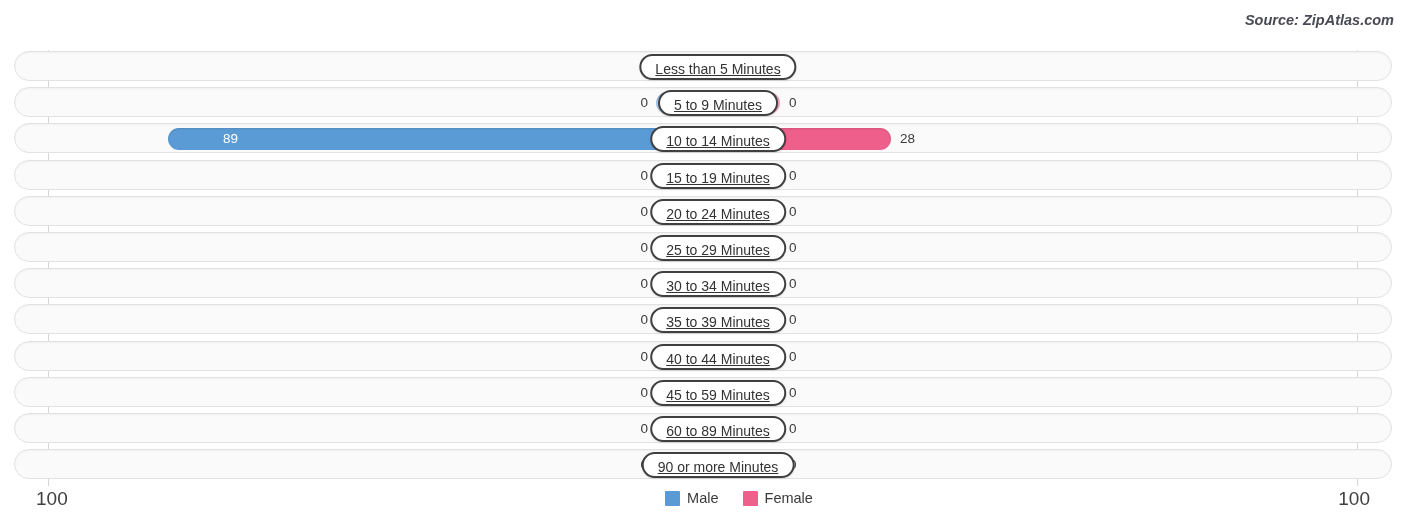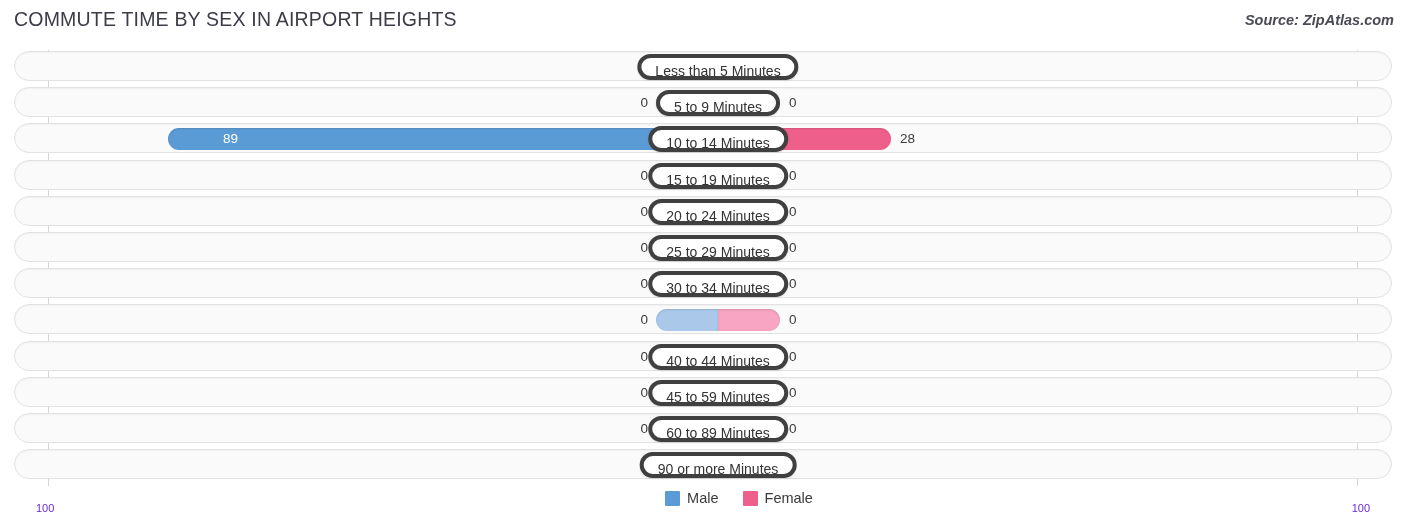--- a/index.html
+++ b/index.html
@@ -116,47 +116,48 @@
   .val.inside { color: #ffffff; }
   .val-male   { text-align: right; }
   .val-female { text-align: left; }
 
   .pill {
     position: absolute;
     top: 2px;
     height: 26px;
     line-height: 26px;
     background: #ffffff;
-    border: 4px solid #404040;
+    border: 2px solid #404040;
     border-radius: 13px;
     box-shadow: 0 1px 2px rgba(0,0,0,0.10);
     font-size: 14px;
     color: #333333;
     text-align: center;
     white-space: nowrap;
     padding: 0 14px;
     transform: translateX(-50%);
     left: 703px;
     z-index: 5;
     box-sizing: border-box;
+    text-decoration: underline;
   }
 
   
   #footer {
     position: absolute;
     left: 0;
     top: 486px;
     width: 1406px;
     height: 36px;
   }
   .axis-tick {
     position: absolute;
-    top: 16px;
-    font-size: 11px;
-    color: #6d28d9;
+    top: 2px;
+    font-size: 19px;
+    color: #404040;
   }
   #axis-left  { left: 36px; }
   #axis-right { right: 36px; }
 
   #legend {
     position: absolute;
     left: 0;
     top: 4px;
     width: 1406px;
     display: flex;
@@ -178,21 +179,20 @@
   }
   .legend-label {
     font-size: 14.5px;
     color: #3a3a3a;
   }
 </style>
 </head>
 <body>
 
 <div id="header">
-  <div id="chart-title">COMMUTE TIME BY SEX IN AIRPORT HEIGHTS</div>
   <div id="source-label">Source: ZipAtlas.com</div>
 </div>
 
 <div id="plot">
   <div class="gridline" id="gridline-left"></div>
   <div class="gridline" id="gridline-right"></div>
   <div id="rows">
       <div class="row" style="top: 1px;">
         <div class="bar-area">
           <div class="bar bar-male stub" style="left: 641px; width: 62px; background: rgb(169, 200, 234);"></div>
@@ -255,20 +255,21 @@
           <div class="val val-female" style="left: 774px; width: 60px;">0</div>
           <div class="pill">30 to 34 Minutes</div>
         </div>
       </div>
       <div class="row" style="top: 254px;">
         <div class="bar-area">
           <div class="bar bar-male stub" style="left: 641px; width: 62px; background: rgb(169, 200, 234);"></div>
           <div class="val val-male" style="left: 581px; width: 52px;">0</div>
           <div class="bar bar-female stub" style="left: 703px; width: 62px; background: rgb(247, 165, 194);"></div>
           <div class="val val-female" style="left: 774px; width: 60px;">0</div>
+          <div class="pill">35 to 39 Minutes</div>
         </div>
       </div>
       <div class="row" style="top: 291px;">
         <div class="bar-area">
           <div class="bar bar-male stub" style="left: 641px; width: 62px; background: rgb(169, 200, 234);"></div>
           <div class="val val-male" style="left: 581px; width: 52px;">0</div>
           <div class="bar bar-female stub" style="left: 703px; width: 62px; background: rgb(247, 165, 194);"></div>
           <div class="val val-female" style="left: 774px; width: 60px;">0</div>
           <div class="pill">40 to 44 Minutes</div>
         </div>

